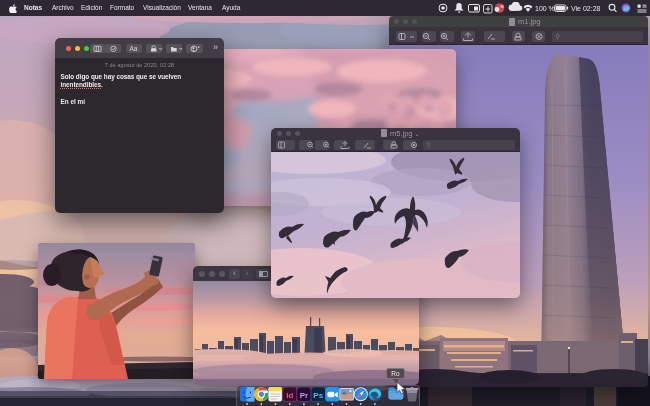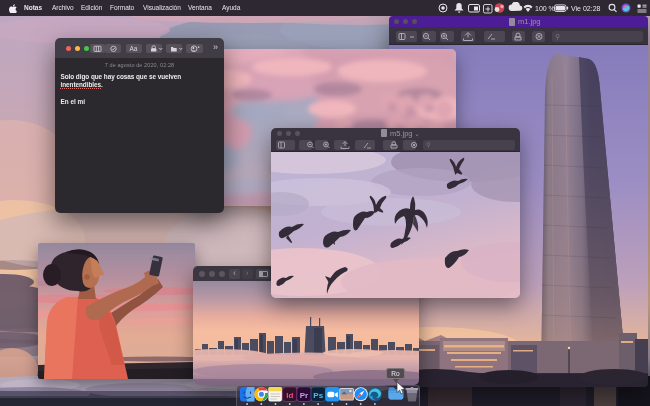--- a/index.html
+++ b/index.html
@@ -72,21 +72,21 @@
     <rect x="594" y="370" width="22" height="36" fill="#4e4040"></rect>
     <rect x="618" y="376" width="32" height="30" fill="#16151e"></rect>
     <rect x="428" y="382" width="44" height="24" fill="#382d33"></rect>
     <rect x="596" y="374" width="18" height="8" fill="#c28a62" opacity="0.8"></rect>
   </g>
 </svg>
 </div>
 
 <div class="abs" id="m1win" style="left:389px;top:16px;width:259px;height:371px;border-radius:4px;overflow:hidden;box-shadow:0 8px 24px rgba(0,0,0,0.45);">
 
-  <div class="abs" style="left:0;top:0;width:100%;height:11px;background:#4c1d95;padding-left:13px;">
+  <div class="abs" style="left:0;top:0;width:100%;height:11px;background:#404040;padding-left:13px;">
     <div class="abs" style="left:5px;top:3px;width:5px;height:5px;border-radius:50%;background:#555059;"></div>
     <div class="abs" style="left:14px;top:3px;width:5px;height:5px;border-radius:50%;background:#555059;"></div>
     <div class="abs" style="left:23px;top:3px;width:5px;height:5px;border-radius:50%;background:#555059;"></div>
     <div class="abs" style="left:120px;top:1.5px;width:6px;height:8px;background:#918c98;border-radius:1px;"></div>
     <div class="abs" style="left:129px;top:1px;font-size:7.5px;color:#9b96a1;">m1.jpg</div>
   </div>
 
   <div class="abs" style="left:0;top:11px;width:100%;height:18px;background:#38333e;border-bottom:1px solid #2a2630;">
     <div class="abs" style="left:7px;top:4px;width:21px;height:11px;background:#4c4752;border-radius:2.5px;"></div>
     <div class="abs" style="left:33px;top:4px;width:14px;height:11px;background:#4c4752;border-radius:2.5px;"></div>

